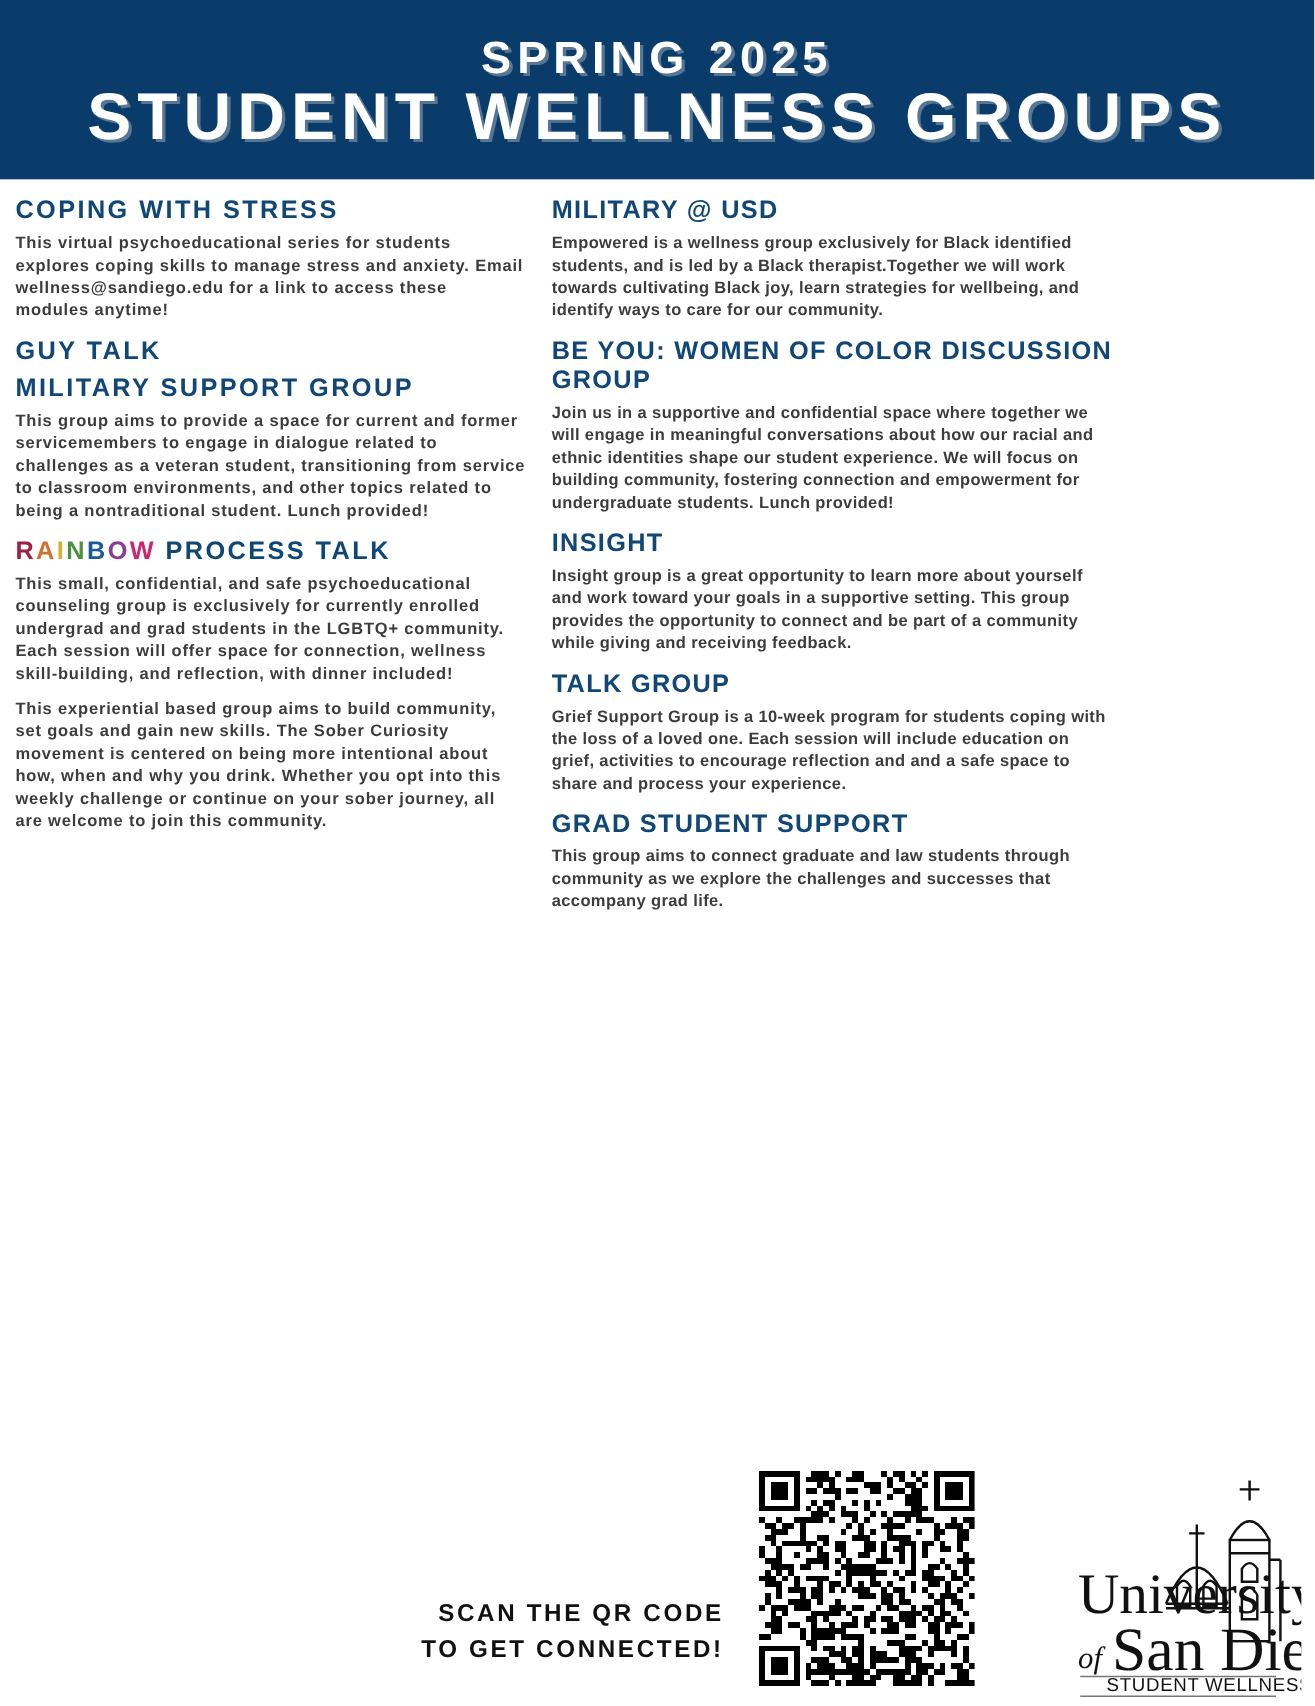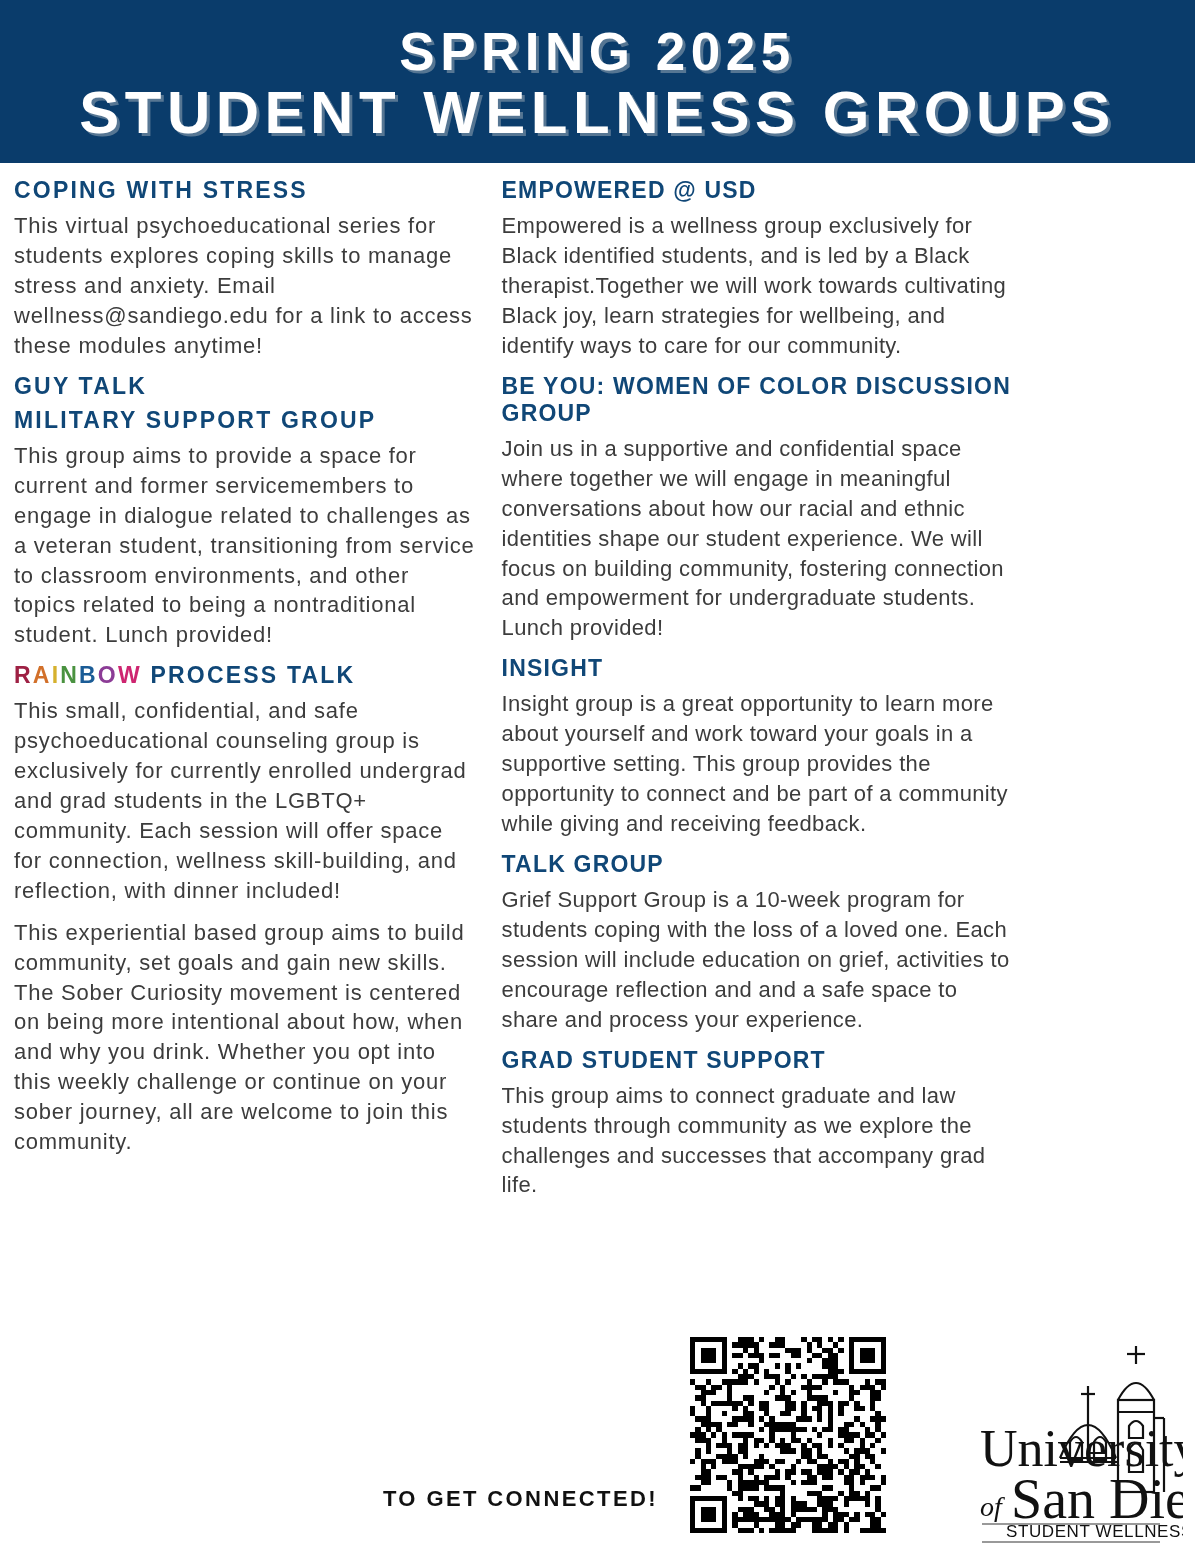--- a/index.html
+++ b/index.html
@@ -27,21 +27,21 @@
     padding-top: 6px;
   }
   .banner-line {
     color: #ffffff;
     font-weight: bold;
     letter-spacing: 5.5px;
     line-height: 1.08;
     text-shadow: 3px 3px 0 rgba(150,165,180,0.55);
     white-space: nowrap;
   }
-  .banner-line.l1 { font-size: 53px; }
+  .banner-line.l1 { font-size: 41px; }
   .banner-line.l2 { font-size: 60px; }
 
   
   .content {
     display: flex;
     padding: 14px 14px 0 14px;
     box-sizing: border-box;
     width: 1026px;
   }
   .col-left  { width: 556px; padding-right: 12px; box-sizing: border-box; }
@@ -55,23 +55,23 @@
     font-size: 23px;
     font-weight: bold;
     letter-spacing: 2.2px;
     line-height: 1.18;
   }
   .col-right h2.group-title { letter-spacing: 1.2px; }
 
   p.group-body {
     margin: 0 0 12px 0;
     color: #3C3C3C;
-    font-size: 22px;
+    font-size: 15px;
     line-height: 1.36;
-    font-weight: 400;
+    font-weight: 700;
     letter-spacing: 0.75px;
   }
   .col-right p.group-body { letter-spacing: 0.35px; }
 
   
   .rb { font-weight: bold; }
   .rb-r { color: #9E2144; }
   .rb-a { color: #D2702A; }
   .rb-i { color: #D6B12E; }
   .rb-n { color: #4A9240; }
@@ -152,21 +152,21 @@
 
     <div class="group">
       <p class="group-body">This experiential based group aims to build community, set goals and gain new skills. The Sober Curiosity movement is centered on being more intentional about how, when and why you drink. Whether you opt into this weekly challenge or continue on your sober journey, all are welcome to join this community.</p>
     </div>
 
   </div>
 
   <div class="col-right">
 
     <div class="group">
-      <h2 class="group-title">EMPOWERED @ USD</h2>
+      <h2 class="group-title">MILITARY @ USD</h2>
       <p class="group-body">Empowered is a wellness group exclusively for Black identified students, and is led by a Black therapist.Together we will work towards cultivating Black joy, learn strategies for wellbeing, and identify ways to care for our community.</p>
     </div>
 
     <div class="group">
       <h2 class="group-title">BE YOU: WOMEN OF COLOR DISCUSSION GROUP</h2>
       <p class="group-body">Join us in a supportive and confidential space where together we will engage in meaningful conversations about how our racial and ethnic identities shape our student experience. We will focus on building community, fostering connection and empowerment for undergraduate students. Lunch provided!</p>
     </div>
 
     <div class="group">
       <h2 class="group-title">INSIGHT</h2>
@@ -182,20 +182,21 @@
       <h2 class="group-title">GRAD STUDENT SUPPORT</h2>
       <p class="group-body">This group aims to connect graduate and law students through community as we explore the challenges and successes that accompany grad life.</p>
     </div>
 
   </div>
 </div>
 
 <div class="footer">
 
   <div class="scan-block">
+    <div>SCAN THE QR CODE</div>
     <div>TO GET CONNECTED!</div>
   </div>
 
   <svg class="qr" viewBox="0 0 37 37" shape-rendering="crispEdges">
     <rect width="37" height="37" fill="#ffffff"></rect>
     <g id="qr-cells" fill="#000000">
         <path d="M0 0h1v1h-1zM1 0h1v1h-1zM2 0h1v1h-1zM3 0h1v1h-1zM4 0h1v1h-1zM5 0h1v1h-1zM6 0h1v1h-1zM9 0h1v1h-1zM10 0h1v1h-1zM11 0h1v1h-1zM13 0h1v1h-1zM16 0h1v1h-1zM17 0h1v1h-1zM21 0h1v1h-1zM23 0h1v1h-1zM24 0h1v1h-1zM26 0h1v1h-1zM28 0h1v1h-1zM30 0h1v1h-1zM31 0h1v1h-1zM32 0h1v1h-1zM33 0h1v1h-1zM34 0h1v1h-1zM35 0h1v1h-1zM36 0h1v1h-1zM0 1h1v1h-1zM6 1h1v1h-1zM8 1h1v1h-1zM9 1h1v1h-1zM10 1h1v1h-1zM11 1h1v1h-1zM12 1h1v1h-1zM15 1h1v1h-1zM16 1h1v1h-1zM17 1h1v1h-1zM22 1h1v1h-1zM24 1h1v1h-1zM27 1h1v1h-1zM30 1h1v1h-1zM36 1h1v1h-1zM0 2h1v1h-1zM2 2h1v1h-1zM3 2h1v1h-1zM4 2h1v1h-1zM6 2h1v1h-1zM10 2h1v1h-1zM12 2h1v1h-1zM18 2h1v1h-1zM19 2h1v1h-1zM20 2h1v1h-1zM22 2h1v1h-1zM25 2h1v1h-1zM26 2h1v1h-1zM28 2h1v1h-1zM30 2h1v1h-1zM32 2h1v1h-1zM33 2h1v1h-1zM34 2h1v1h-1zM36 2h1v1h-1zM0 3h1v1h-1zM2 3h1v1h-1zM3 3h1v1h-1zM4 3h1v1h-1zM6 3h1v1h-1zM8 3h1v1h-1zM9 3h1v1h-1zM11 3h1v1h-1zM12 3h1v1h-1zM13 3h1v1h-1zM15 3h1v1h-1zM16 3h1v1h-1zM19 3h1v1h-1zM20 3h1v1h-1zM23 3h1v1h-1zM24 3h1v1h-1zM26 3h1v1h-1zM27 3h1v1h-1zM30 3h1v1h-1zM32 3h1v1h-1zM33 3h1v1h-1zM34 3h1v1h-1zM36 3h1v1h-1zM0 4h1v1h-1zM2 4h1v1h-1zM3 4h1v1h-1zM4 4h1v1h-1zM6 4h1v1h-1zM13 4h1v1h-1zM22 4h1v1h-1zM25 4h1v1h-1zM26 4h1v1h-1zM27 4h1v1h-1zM30 4h1v1h-1zM32 4h1v1h-1zM33 4h1v1h-1zM34 4h1v1h-1zM36 4h1v1h-1zM0 5h1v1h-1zM6 5h1v1h-1zM9 5h1v1h-1zM11 5h1v1h-1zM12 5h1v1h-1zM16 5h1v1h-1zM18 5h1v1h-1zM20 5h1v1h-1zM25 5h1v1h-1zM26 5h1v1h-1zM27 5h1v1h-1zM30 5h1v1h-1zM36 5h1v1h-1zM0 6h1v1h-1zM1 6h1v1h-1zM2 6h1v1h-1zM3 6h1v1h-1zM4 6h1v1h-1zM5 6h1v1h-1zM6 6h1v1h-1zM8 6h1v1h-1zM10 6h1v1h-1zM12 6h1v1h-1zM14 6h1v1h-1zM18 6h1v1h-1zM26 6h1v1h-1zM27 6h1v1h-1zM28 6h1v1h-1zM30 6h1v1h-1zM31 6h1v1h-1zM32 6h1v1h-1zM33 6h1v1h-1zM34 6h1v1h-1zM35 6h1v1h-1zM36 6h1v1h-1zM9 7h1v1h-1zM10 7h1v1h-1zM11 7h1v1h-1zM14 7h1v1h-1zM15 7h1v1h-1zM16 7h1v1h-1zM19 7h1v1h-1zM21 7h1v1h-1zM23 7h1v1h-1zM24 7h1v1h-1zM25 7h1v1h-1zM26 7h1v1h-1zM27 7h1v1h-1zM0 8h1v1h-1zM3 8h1v1h-1zM6 8h1v1h-1zM7 8h1v1h-1zM8 8h1v1h-1zM9 8h1v1h-1zM10 8h1v1h-1zM12 8h1v1h-1zM16 8h1v1h-1zM18 8h1v1h-1zM22 8h1v1h-1zM25 8h1v1h-1zM27 8h1v1h-1zM28 8h1v1h-1zM29 8h1v1h-1zM33 8h1v1h-1zM35 8h1v1h-1zM36 8h1v1h-1zM1 9h1v1h-1zM2 9h1v1h-1zM4 9h1v1h-1zM5 9h1v1h-1zM7 9h1v1h-1zM15 9h1v1h-1zM17 9h1v1h-1zM21 9h1v1h-1zM22 9h1v1h-1zM23 9h1v1h-1zM24 9h1v1h-1zM30 9h1v1h-1zM32 9h1v1h-1zM33 9h1v1h-1zM34 9h1v1h-1zM36 9h1v1h-1zM2 10h1v1h-1zM3 10h1v1h-1zM4 10h1v1h-1zM7 10h1v1h-1zM14 10h1v1h-1zM17 10h1v1h-1zM19 10h1v1h-1zM22 10h1v1h-1zM27 10h1v1h-1zM30 10h1v1h-1zM31 10h1v1h-1zM34 10h1v1h-1zM35 10h1v1h-1zM1 11h1v1h-1zM2 11h1v1h-1zM7 11h1v1h-1zM10 11h1v1h-1zM11 11h1v1h-1zM16 11h1v1h-1zM17 11h1v1h-1zM18 11h1v1h-1zM22 11h1v1h-1zM23 11h1v1h-1zM24 11h1v1h-1zM25 11h1v1h-1zM30 11h1v1h-1zM34 11h1v1h-1zM35 11h1v1h-1zM2 12h1v1h-1zM4 12h1v1h-1zM5 12h1v1h-1zM6 12h1v1h-1zM7 12h1v1h-1zM8 12h1v1h-1zM9 12h1v1h-1zM11 12h1v1h-1zM13 12h1v1h-1zM14 12h1v1h-1zM18 12h1v1h-1zM19 12h1v1h-1zM21 12h1v1h-1zM24 12h1v1h-1zM25 12h1v1h-1zM26 12h1v1h-1zM28 12h1v1h-1zM29 12h1v1h-1zM31 12h1v1h-1zM34 12h1v1h-1zM0 13h1v1h-1zM3 13h1v1h-1zM8 13h1v1h-1zM10 13h1v1h-1zM13 13h1v1h-1zM14 13h1v1h-1zM18 13h1v1h-1zM19 13h1v1h-1zM21 13h1v1h-1zM23 13h1v1h-1zM24 13h1v1h-1zM26 13h1v1h-1zM28 13h1v1h-1zM31 13h1v1h-1zM32 13h1v1h-1zM34 13h1v1h-1zM0 14h1v1h-1zM3 14h1v1h-1zM6 14h1v1h-1zM10 14h1v1h-1zM11 14h1v1h-1zM14 14h1v1h-1zM17 14h1v1h-1zM18 14h1v1h-1zM21 14h1v1h-1zM24 14h1v1h-1zM26 14h1v1h-1zM28 14h1v1h-1zM35 14h1v1h-1zM1 15h1v1h-1zM2 15h1v1h-1zM3 15h1v1h-1zM8 15h1v1h-1zM9 15h1v1h-1zM10 15h1v1h-1zM11 15h1v1h-1zM13 15h1v1h-1zM15 15h1v1h-1zM20 15h1v1h-1zM21 15h1v1h-1zM22 15h1v1h-1zM24 15h1v1h-1zM26 15h1v1h-1zM31 15h1v1h-1zM34 15h1v1h-1zM35 15h1v1h-1zM36 15h1v1h-1zM2 16h1v1h-1zM3 16h1v1h-1zM4 16h1v1h-1zM5 16h1v1h-1zM7 16h1v1h-1zM8 16h1v1h-1zM11 16h1v1h-1zM14 16h1v1h-1zM15 16h1v1h-1zM16 16h1v1h-1zM17 16h1v1h-1zM18 16h1v1h-1zM19 16h1v1h-1zM26 16h1v1h-1zM29 16h1v1h-1zM30 16h1v1h-1zM32 16h1v1h-1zM35 16h1v1h-1zM1 17h1v1h-1zM3 17h1v1h-1zM5 17h1v1h-1zM13 17h1v1h-1zM15 17h1v1h-1zM16 17h1v1h-1zM17 17h1v1h-1zM18 17h1v1h-1zM19 17h1v1h-1zM20 17h1v1h-1zM21 17h1v1h-1zM23 17h1v1h-1zM25 17h1v1h-1zM26 17h1v1h-1zM28 17h1v1h-1zM29 17h1v1h-1zM33 17h1v1h-1zM35 17h1v1h-1zM0 18h1v1h-1zM1 18h1v1h-1zM2 18h1v1h-1zM4 18h1v1h-1zM6 18h1v1h-1zM8 18h1v1h-1zM9 18h1v1h-1zM10 18h1v1h-1zM11 18h1v1h-1zM15 18h1v1h-1zM19 18h1v1h-1zM24 18h1v1h-1zM28 18h1v1h-1zM29 18h1v1h-1zM30 18h1v1h-1zM31 18h1v1h-1zM33 18h1v1h-1zM34 18h1v1h-1zM36 18h1v1h-1zM1 19h1v1h-1zM2 19h1v1h-1zM3 19h1v1h-1zM6 19h1v1h-1zM10 19h1v1h-1zM12 19h1v1h-1zM13 19h1v1h-1zM15 19h1v1h-1zM17 19h1v1h-1zM19 19h1v1h-1zM20 19h1v1h-1zM22 19h1v1h-1zM26 19h1v1h-1zM29 19h1v1h-1zM30 19h1v1h-1zM32 19h1v1h-1zM35 19h1v1h-1zM3 20h1v1h-1zM5 20h1v1h-1zM6 20h1v1h-1zM7 20h1v1h-1zM9 20h1v1h-1zM10 20h1v1h-1zM12 20h1v1h-1zM14 20h1v1h-1zM16 20h1v1h-1zM17 20h1v1h-1zM18 20h1v1h-1zM21 20h1v1h-1zM23 20h1v1h-1zM24 20h1v1h-1zM26 20h1v1h-1zM28 20h1v1h-1zM32 20h1v1h-1zM34 20h1v1h-1zM1 21h1v1h-1zM3 21h1v1h-1zM7 21h1v1h-1zM9 21h1v1h-1zM10 21h1v1h-1zM17 21h1v1h-1zM18 21h1v1h-1zM19 21h1v1h-1zM21 21h1v1h-1zM22 21h1v1h-1zM24 21h1v1h-1zM29 21h1v1h-1zM31 21h1v1h-1zM32 21h1v1h-1zM33 21h1v1h-1zM36 21h1v1h-1zM1 22h1v1h-1zM5 22h1v1h-1zM6 22h1v1h-1zM7 22h1v1h-1zM8 22h1v1h-1zM10 22h1v1h-1zM13 22h1v1h-1zM21 22h1v1h-1zM22 22h1v1h-1zM24 22h1v1h-1zM25 22h1v1h-1zM30 22h1v1h-1zM31 22h1v1h-1zM33 22h1v1h-1zM34 22h1v1h-1zM0 23h1v1h-1zM2 23h1v1h-1zM3 23h1v1h-1zM4 23h1v1h-1zM6 23h1v1h-1zM7 23h1v1h-1zM8 23h1v1h-1zM12 23h1v1h-1zM13 23h1v1h-1zM14 23h1v1h-1zM16 23h1v1h-1zM17 23h1v1h-1zM20 23h1v1h-1zM22 23h1v1h-1zM23 23h1v1h-1zM26 23h1v1h-1zM28 23h1v1h-1zM29 23h1v1h-1zM31 23h1v1h-1zM34 23h1v1h-1zM2 24h1v1h-1zM4 24h1v1h-1zM9 24h1v1h-1zM10 24h1v1h-1zM11 24h1v1h-1zM12 24h1v1h-1zM13 24h1v1h-1zM15 24h1v1h-1zM19 24h1v1h-1zM24 24h1v1h-1zM25 24h1v1h-1zM26 24h1v1h-1zM27 24h1v1h-1zM29 24h1v1h-1zM31 24h1v1h-1zM32 24h1v1h-1zM35 24h1v1h-1zM2 25h1v1h-1zM3 25h1v1h-1zM8 25h1v1h-1zM9 25h1v1h-1zM11 25h1v1h-1zM16 25h1v1h-1zM18 25h1v1h-1zM19 25h1v1h-1zM21 25h1v1h-1zM22 25h1v1h-1zM24 25h1v1h-1zM25 25h1v1h-1zM26 25h1v1h-1zM28 25h1v1h-1zM30 25h1v1h-1zM31 25h1v1h-1zM33 25h1v1h-1zM1 26h1v1h-1zM2 26h1v1h-1zM3 26h1v1h-1zM5 26h1v1h-1zM6 26h1v1h-1zM9 26h1v1h-1zM12 26h1v1h-1zM14 26h1v1h-1zM15 26h1v1h-1zM16 26h1v1h-1zM18 26h1v1h-1zM22 26h1v1h-1zM23 26h1v1h-1zM25 26h1v1h-1zM26 26h1v1h-1zM29 26h1v1h-1zM30 26h1v1h-1zM32 26h1v1h-1zM33 26h1v1h-1zM34 26h1v1h-1zM36 26h1v1h-1zM2 27h1v1h-1zM3 27h1v1h-1zM7 27h1v1h-1zM9 27h1v1h-1zM10 27h1v1h-1zM11 27h1v1h-1zM12 27h1v1h-1zM13 27h1v1h-1zM14 27h1v1h-1zM19 27h1v1h-1zM21 27h1v1h-1zM22 27h1v1h-1zM23 27h1v1h-1zM29 27h1v1h-1zM30 27h1v1h-1zM32 27h1v1h-1zM36 27h1v1h-1zM0 28h1v1h-1zM1 28h1v1h-1zM7 28h1v1h-1zM9 28h1v1h-1zM10 28h1v1h-1zM11 28h1v1h-1zM12 28h1v1h-1zM14 28h1v1h-1zM15 28h1v1h-1zM16 28h1v1h-1zM17 28h1v1h-1zM25 28h1v1h-1zM26 28h1v1h-1zM30 28h1v1h-1zM34 28h1v1h-1zM35 28h1v1h-1zM8 29h1v1h-1zM9 29h1v1h-1zM17 29h1v1h-1zM22 29h1v1h-1zM23 29h1v1h-1zM24 29h1v1h-1zM28 29h1v1h-1zM30 29h1v1h-1zM31 29h1v1h-1zM33 29h1v1h-1zM0 30h1v1h-1zM1 30h1v1h-1zM2 30h1v1h-1zM3 30h1v1h-1zM4 30h1v1h-1zM5 30h1v1h-1zM6 30h1v1h-1zM9 30h1v1h-1zM11 30h1v1h-1zM12 30h1v1h-1zM14 30h1v1h-1zM16 30h1v1h-1zM17 30h1v1h-1zM19 30h1v1h-1zM24 30h1v1h-1zM25 30h1v1h-1zM26 30h1v1h-1zM27 30h1v1h-1zM29 30h1v1h-1zM30 30h1v1h-1zM31 30h1v1h-1zM32 30h1v1h-1zM33 30h1v1h-1zM35 30h1v1h-1zM0 31h1v1h-1zM6 31h1v1h-1zM12 31h1v1h-1zM13 31h1v1h-1zM14 31h1v1h-1zM16 31h1v1h-1zM17 31h1v1h-1zM19 31h1v1h-1zM20 31h1v1h-1zM21 31h1v1h-1zM24 31h1v1h-1zM25 31h1v1h-1zM26 31h1v1h-1zM29 31h1v1h-1zM33 31h1v1h-1zM35 31h1v1h-1zM0 32h1v1h-1zM2 32h1v1h-1zM3 32h1v1h-1zM4 32h1v1h-1zM6 32h1v1h-1zM9 32h1v1h-1zM10 32h1v1h-1zM11 32h1v1h-1zM14 32h1v1h-1zM15 32h1v1h-1zM17 32h1v1h-1zM19 32h1v1h-1zM20 32h1v1h-1zM21 32h1v1h-1zM22 32h1v1h-1zM23 32h1v1h-1zM25 32h1v1h-1zM26 32h1v1h-1zM27 32h1v1h-1zM35 32h1v1h-1zM0 33h1v1h-1zM2 33h1v1h-1zM3 33h1v1h-1zM4 33h1v1h-1zM6 33h1v1h-1zM8 33h1v1h-1zM10 33h1v1h-1zM11 33h1v1h-1zM12 33h1v1h-1zM15 33h1v1h-1zM16 33h1v1h-1zM17 33h1v1h-1zM19 33h1v1h-1zM25 33h1v1h-1zM27 33h1v1h-1zM28 33h1v1h-1zM29 33h1v1h-1zM31 33h1v1h-1zM33 33h1v1h-1zM34 33h1v1h-1zM36 33h1v1h-1zM0 34h1v1h-1zM2 34h1v1h-1zM3 34h1v1h-1zM4 34h1v1h-1zM6 34h1v1h-1zM8 34h1v1h-1zM9 34h1v1h-1zM10 34h1v1h-1zM11 34h1v1h-1zM12 34h1v1h-1zM13 34h1v1h-1zM14 34h1v1h-1zM15 34h1v1h-1zM16 34h1v1h-1zM17 34h1v1h-1zM18 34h1v1h-1zM20 34h1v1h-1zM21 34h1v1h-1zM22 34h1v1h-1zM23 34h1v1h-1zM24 34h1v1h-1zM25 34h1v1h-1zM27 34h1v1h-1zM28 34h1v1h-1zM30 34h1v1h-1zM31 34h1v1h-1zM34 34h1v1h-1zM35 34h1v1h-1zM0 35h1v1h-1zM6 35h1v1h-1zM8 35h1v1h-1zM12 35h1v1h-1zM16 35h1v1h-1zM17 35h1v1h-1zM19 35h1v1h-1zM20 35h1v1h-1zM23 35h1v1h-1zM24 35h1v1h-1zM26 35h1v1h-1zM27 35h1v1h-1zM29 35h1v1h-1zM34 35h1v1h-1zM35 35h1v1h-1zM0 36h1v1h-1zM1 36h1v1h-1zM2 36h1v1h-1zM3 36h1v1h-1zM4 36h1v1h-1zM5 36h1v1h-1zM6 36h1v1h-1zM9 36h1v1h-1zM10 36h1v1h-1zM11 36h1v1h-1zM13 36h1v1h-1zM15 36h1v1h-1zM16 36h1v1h-1zM17 36h1v1h-1zM18 36h1v1h-1zM19 36h1v1h-1zM23 36h1v1h-1zM24 36h1v1h-1zM25 36h1v1h-1zM26 36h1v1h-1zM27 36h1v1h-1zM29 36h1v1h-1zM32 36h1v1h-1zM33 36h1v1h-1zM34 36h1v1h-1zM35 36h1v1h-1zM36 36h1v1h-1z"></path>
       </g>
   </svg>
 

